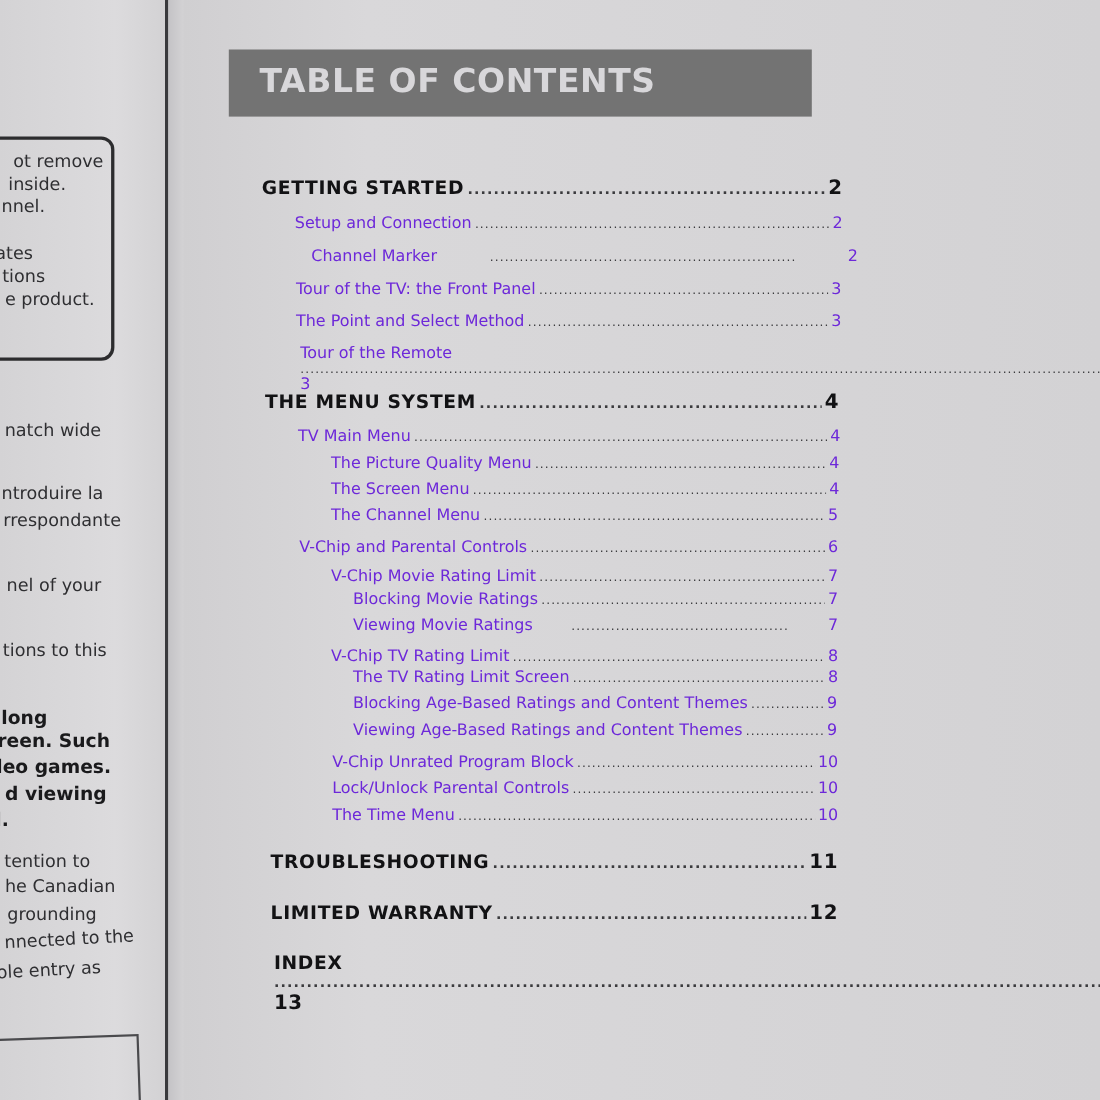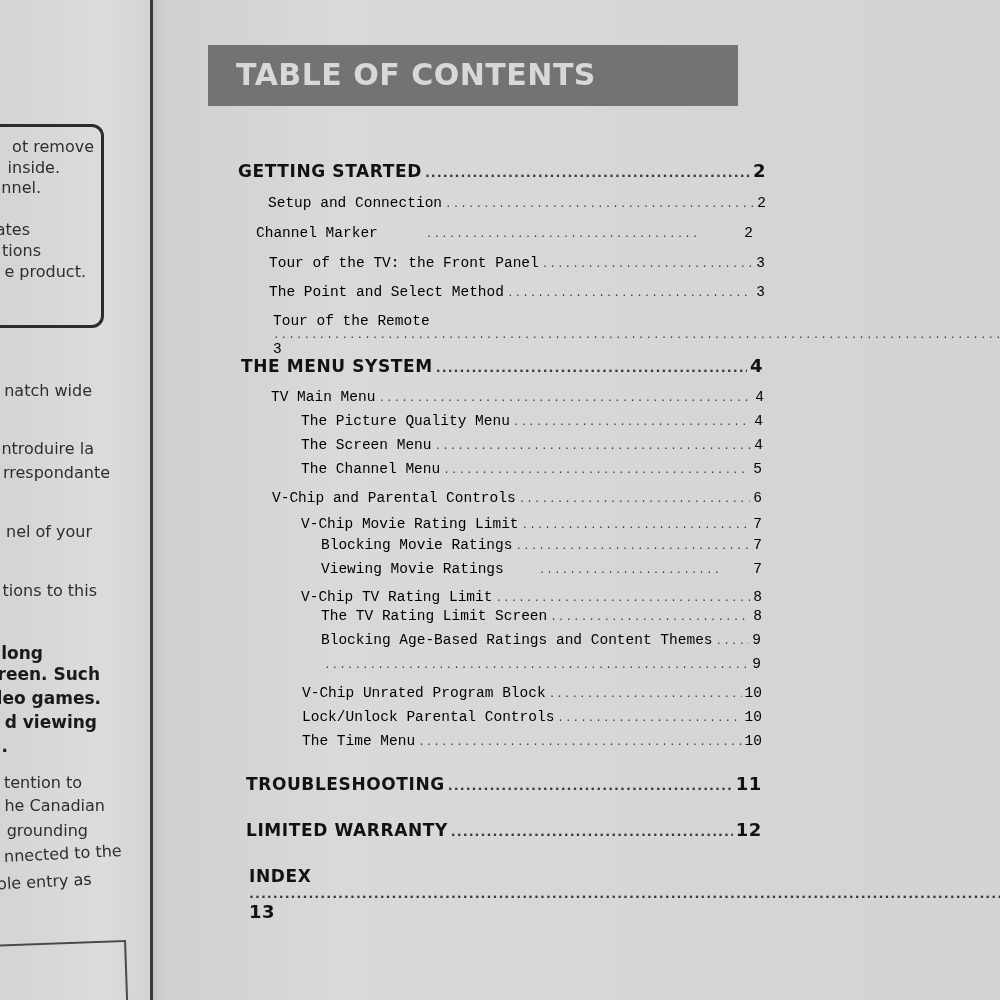--- a/index.html
+++ b/index.html
@@ -59,21 +59,21 @@
     .toc-row .dots {
       flex: 1 1 auto; overflow: hidden; margin: 0 3px;
       color: #3a3a3d; letter-spacing: 1px;
     }
     .toc-row .dots::before {
       content: "....................................................................................................................................................................................................";
     }
     .toc-row .page { flex: 0 0 auto; }
     .toc-row.section { font-weight: bold; font-size: 17px; letter-spacing: 0.6px; color: #121214; }
     .toc-row.section .page { font-size: 18px; }
-    .toc-row.sub { font-size: 14.5px; color: #000000; font-family: Liberation Mono, monospace; }
+    .toc-row.sub { font-size: 14.5px; color: #6d28d9; }
     .toc-row.sub .dots { font-size: 11px; }
     .toc-row.section .dots { font-size: 13px; }
   </style>
 </head>
 <body>
 
 <div class="left-page">
   <div class="warn-box"></div>
   <div class="left-line" style="top:137px; right:56px;">ot remove</div>
   <div class="left-line" style="top:158px; right:90px;">inside.</div>
@@ -116,21 +116,21 @@
   <div class="toc-row section" style="left:238px; top:160px; width:528px;">
     <span class="label">GETTING STARTED</span>
     <span class="dots"></span>
     <span class="page">2</span>
   </div>
   <div class="toc-row sub" style="left:268px; top:195px; width:498px;">
     <span class="label">Setup and Connection</span>
     <span class="dots"></span>
     <span class="page">2</span>
   </div>
-  <div class="toc-row sub" style="left:256px; top:225px; width:497px;gap:45px;">
+  <div class="toc-row sub" style="left:283px; top:225px; width:497px;gap:45px;">
     <span class="label">Channel Marker</span>
     <span class="dots"></span>
     <span class="page">2</span>
   </div>
   <div class="toc-row sub" style="left:269px; top:255px; width:496px;">
     <span class="label">Tour of the TV: the Front Panel</span>
     <span class="dots"></span>
     <span class="page">3</span>
   </div>
   <div class="toc-row sub" style="left:269px; top:284px; width:496px;">
@@ -198,20 +198,21 @@
     <span class="label">The TV Rating Limit Screen</span>
     <span class="dots"></span>
     <span class="page">8</span>
   </div>
   <div class="toc-row sub" style="left:321px; top:632px; width:440px;">
     <span class="label">Blocking Age-Based Ratings and Content Themes</span>
     <span class="dots"></span>
     <span class="page">9</span>
   </div>
   <div class="toc-row sub" style="left:321px; top:656px; width:440px;">
+    <span class="label">Viewing Age-Based Ratings and Content Themes</span>
     <span class="dots"></span>
     <span class="page">9</span>
   </div>
   <div class="toc-row sub" style="left:302px; top:685px; width:460px;">
     <span class="label">V-Chip Unrated Program Block</span>
     <span class="dots"></span>
     <span class="page">10</span>
   </div>
   <div class="toc-row sub" style="left:302px; top:709px; width:460px;">
     <span class="label">Lock/Unlock Parental Controls</span>

